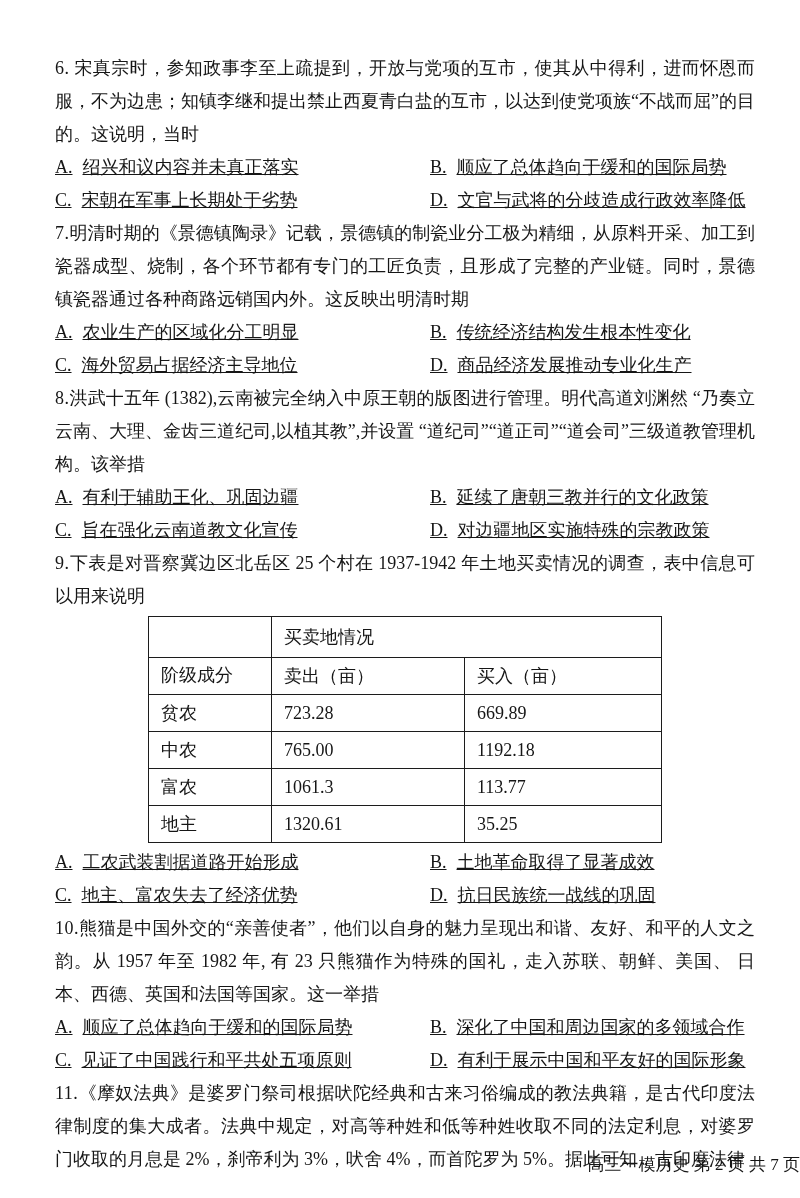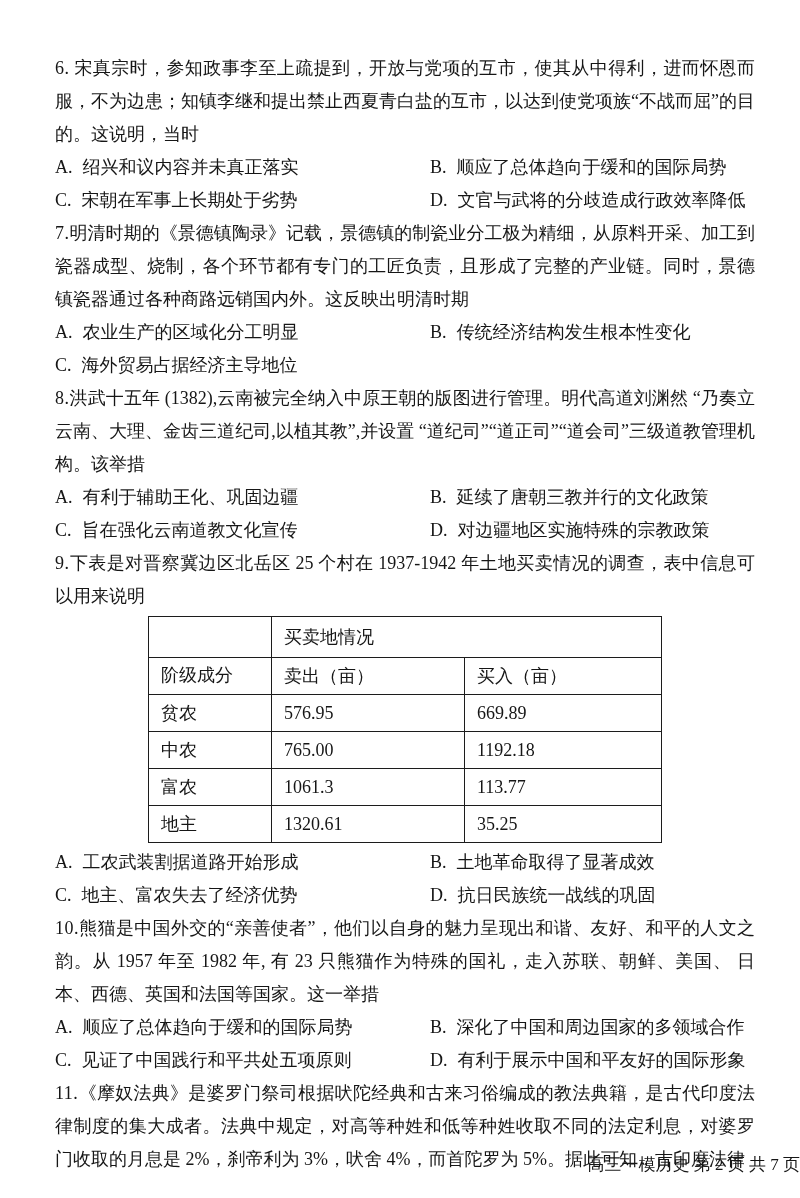--- a/index.html
+++ b/index.html
@@ -24,21 +24,21 @@
   .stem {
     margin: 0;
     text-align: justify;
   }
   .qnum { letter-spacing: 0.5px; }
   .opts {
     display: grid;
     grid-template-columns: 375px auto;
     text-align: left;
   }
-  .opt { white-space: nowrap; }
+  .opt { white-space: nowrap; text-decoration: underline; }
   .olabel { margin-right: 10px; }
   table.qtable {
     border-collapse: collapse;
     margin: 3px 0 3px 93px;
     font-size: 18px;
     line-height: 24px;
   }
   .qtable td {
     border: 1.6px solid #1c1c1c;
     padding: 1px 12px;
@@ -74,20 +74,21 @@
       <div class="opt"><span class="olabel">D.</span><span>文官与武将的分歧造成行政效率降低</span></div>
     </div>
   </section>
 
   <section class="question">
     <p class="stem"><span class="qnum">7.</span><span>明清时期的《景德镇陶录》记载，景德镇的制瓷业分工极为精细，从原料开采、加工到瓷器成型、烧制，各个环节都有专门的工匠负责，且形成了完整的产业链。同时，景德镇瓷器通过各种商路远销国内外。这反映出明清时期</span></p>
     <div class="opts">
       <div class="opt"><span class="olabel">A.</span><span>农业生产的区域化分工明显</span></div>
       <div class="opt"><span class="olabel">B.</span><span>传统经济结构发生根本性变化</span></div>
       <div class="opt"><span class="olabel">C.</span><span>海外贸易占据经济主导地位</span></div>
+      <div class="opt"><span class="olabel">D.</span><span>商品经济发展推动专业化生产</span></div>
     </div>
   </section>
 
   <section class="question">
     <p class="stem"><span class="qnum">8.</span><span>洪武十五年 (1382),云南被完全纳入中原王朝的版图进行管理。明代高道刘渊然 “乃奏立云南、大理、金齿三道纪司,以植其教”,并设置 “道纪司”“道正司”“道会司”三级道教管理机构。该举措</span></p>
     <div class="opts">
       <div class="opt"><span class="olabel">A.</span><span>有利于辅助王化、巩固边疆</span></div>
       <div class="opt"><span class="olabel">B.</span><span>延续了唐朝三教并行的文化政策</span></div>
       <div class="opt"><span class="olabel">C.</span><span>旨在强化云南道教文化宣传</span></div>
       <div class="opt"><span class="olabel">D.</span><span>对边疆地区实施特殊的宗教政策</span></div>
@@ -102,21 +103,21 @@
         <td class="tc1"></td>
         <td colspan="2">买卖地情况</td>
       </tr>
       <tr>
         <td class="tc1">阶级成分</td>
         <td class="tc2">卖出（亩）</td>
         <td class="tc3">买入（亩）</td>
       </tr>
       <tr>
         <td>贫农</td>
-        <td>576.95</td>
+        <td>723.28</td>
         <td>669.89</td>
       </tr>
       <tr>
         <td>中农</td>
         <td>765.00</td>
         <td>1192.18</td>
       </tr>
       <tr>
         <td>富农</td>
         <td>1061.3</td>

